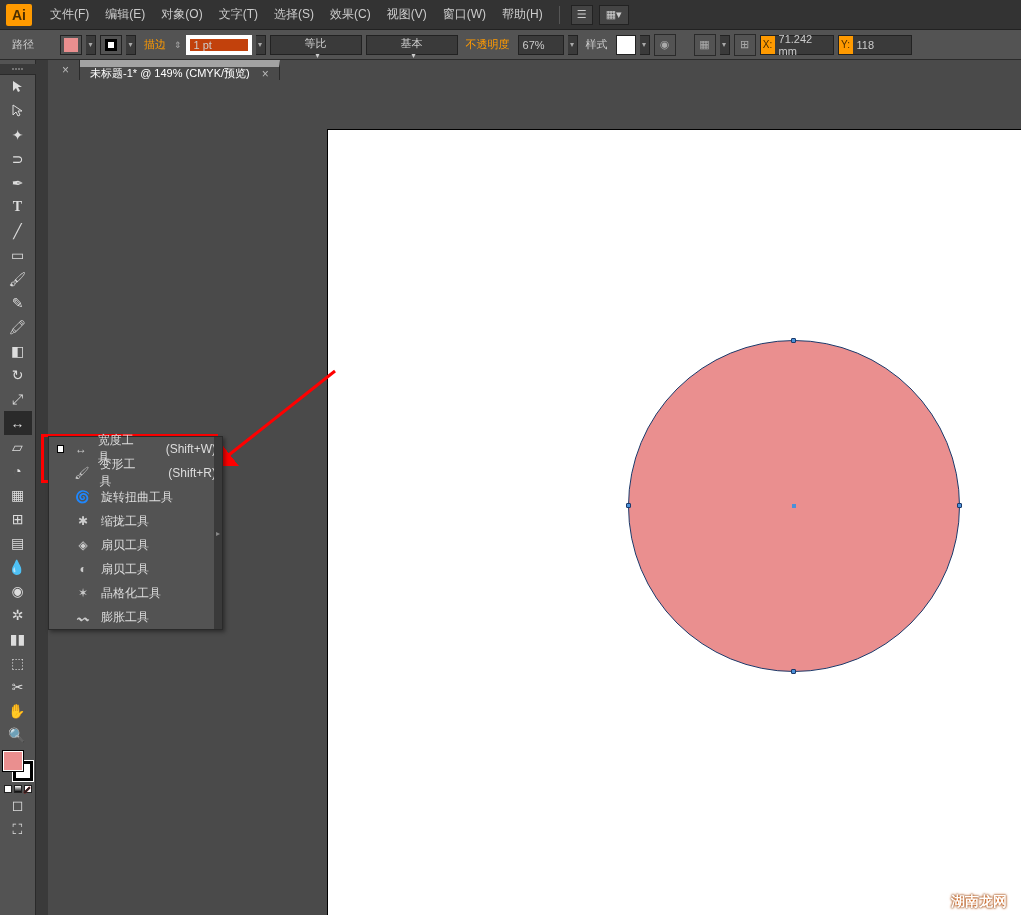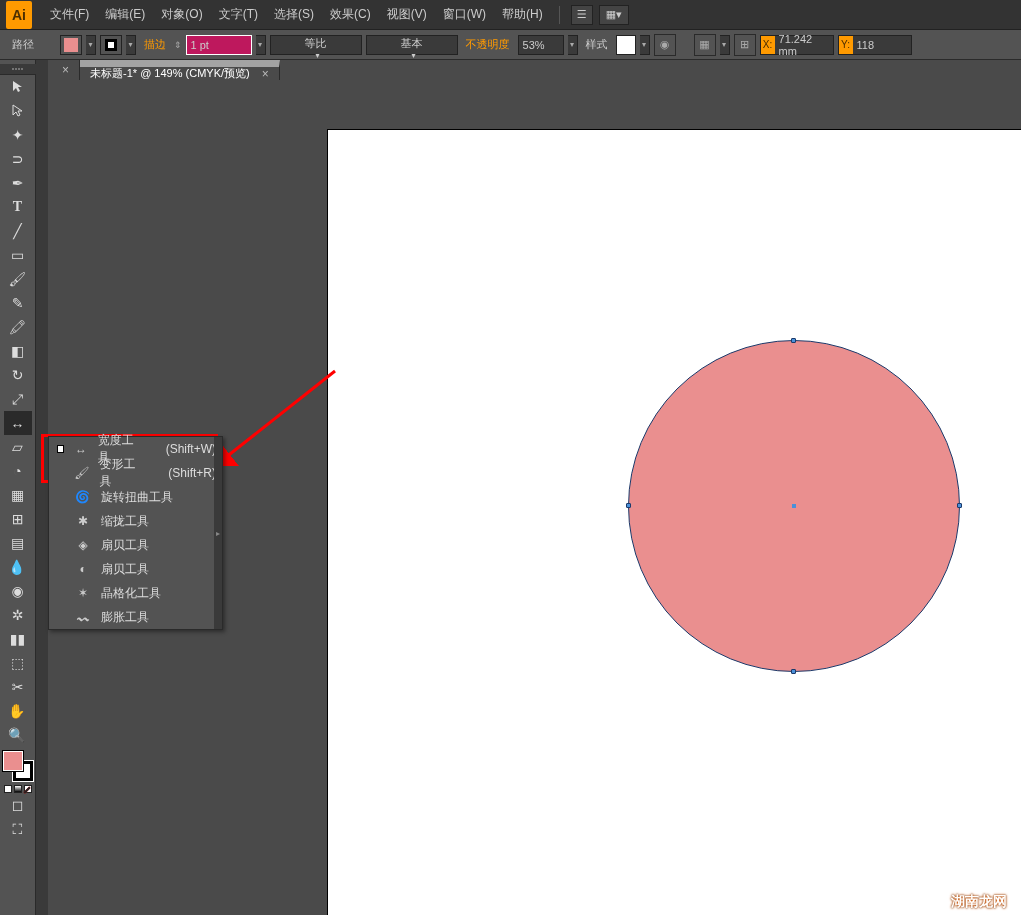--- a/index.html
+++ b/index.html
@@ -1,28 +1,28 @@
 <!DOCTYPE html>
 <html><head>
 <meta charset="utf-8">
 <style>
   * { box-sizing: border-box; margin: 0; padding: 0; font-family: "Microsoft YaHei", Arial, sans-serif; }
   body { background: #4a4a4a; width: 1021px; height: 915px; overflow: hidden; position: relative; }
   .menubar { height: 30px; background: #333; display: flex; align-items: center; padding: 0 6px; color: #ccc; font-size: 12px; border-bottom: 1px solid #222; }
-  .ai-logo { width: 26px; height: 28px; background: #ff9a00; color: #4b2e00; display: flex; align-items: center; justify-content: center; font-weight: bold; font-size: 14px; border-radius: 2px; margin-right: 10px; }
+  .ai-logo { width: 26px; height: 22px; background: #ff9a00; color: #4b2e00; display: flex; align-items: center; justify-content: center; font-weight: bold; font-size: 14px; border-radius: 2px; margin-right: 10px; }
   .menu-item { padding: 0 8px; cursor: pointer; white-space: nowrap; }
   .menu-sep { width: 1px; height: 18px; background: #555; margin: 0 8px; }
   .menu-iconbtn { width: 22px; height: 20px; border: 1px solid #222; background: #444; margin: 0 3px; display: flex; align-items: center; justify-content: center; color: #ccc; font-size: 11px; }
 
   .ctrlbar { height: 30px; background: #535353; display: flex; align-items: center; padding: 0 8px; color: #ccc; font-size: 11px; border-bottom: 1px solid #2a2a2a; gap: 4px; }
   .ctrl-label { margin: 0 4px; }
   .swatch { width: 22px; height: 20px; border: 1px solid #222; display: flex; align-items: center; justify-content: center; }
   .swatch-fill { width: 14px; height: 14px; }
   .dropdown-arrow { width: 10px; height: 20px; background: #3a3a3a; display: flex; align-items: center; justify-content: center; color: #aaa; font-size: 8px; border: 1px solid #222; border-left: none; }
-  .stroke-val { background: #be185d; border: 1px solid #ffffff; color: #ccc; width: 66px; height: 20px; padding: 0 4px; display: flex; align-items: center; }
+  .stroke-val { background: #c2410c; border: 4px solid #ffffff; color: #ccc; width: 66px; height: 20px; padding: 0 4px; display: flex; align-items: center; }
   .profile-dd { background: #3a3a3a; border: 1px solid #222; color: #ccc; width: 92px; height: 20px; display: flex; align-items: center; padding: 0 4px; justify-content: space-between; flex-direction: column; }
   .profile-dd .line { flex: 1; height: 1px; background: #ccc; margin-right: 4px; }
   .opacity-fld { background: #3a3a3a; border: 1px solid #222; color: #ccc; width: 46px; height: 20px; padding: 0 4px; display: flex; align-items: center; }
   .style-sw { width: 20px; height: 20px; background: #fff; border: 1px solid #222; }
   .icon-btn { width: 22px; height: 22px; background: #535353; border: 1px solid #2a2a2a; display: flex; align-items: center; justify-content: center; color: #aaa; }
   .coord-box { display:flex; align-items:center; background:#3a3a3a; border:1px solid #222; height:20px; }
   .coord-lbl { background:#ff9a00; color:#4b2e00; width:14px; height:18px; display:flex;align-items:center;justify-content:center;font-size:10px; }
   .coord-val { color:#ccc; padding:0 4px; font-size:11px; width:58px; }
 
   .work { display: flex; height: calc(100% - 60px); position: relative; }
@@ -103,21 +103,21 @@
       <div class="line"></div>
       <span>等比</span> 
       <span style="font-size:8px;margin-left:4px">▾</span>
     </div>
   <div class="profile-dd">
       <div class="line"></div>
       <span>基本</span> 
       <span style="font-size:8px;margin-left:4px">▾</span>
     </div>
   <span class="ctrl-label" style="color:#ff9a00">不透明度</span>
-  <div class="opacity-fld">53%</div>
+  <div class="opacity-fld">67%</div>
   <div class="dropdown-arrow">▾</div>
   <span class="ctrl-label">样式</span>
   <div class="style-sw"></div>
   <div class="dropdown-arrow">▾</div>
   <div class="icon-btn">◉</div>
   <div style="width:10px"></div>
   <div class="icon-btn">▦</div>
   <div class="dropdown-arrow">▾</div>
   <div class="icon-btn">⊞</div>
   <div class="coord-box">

